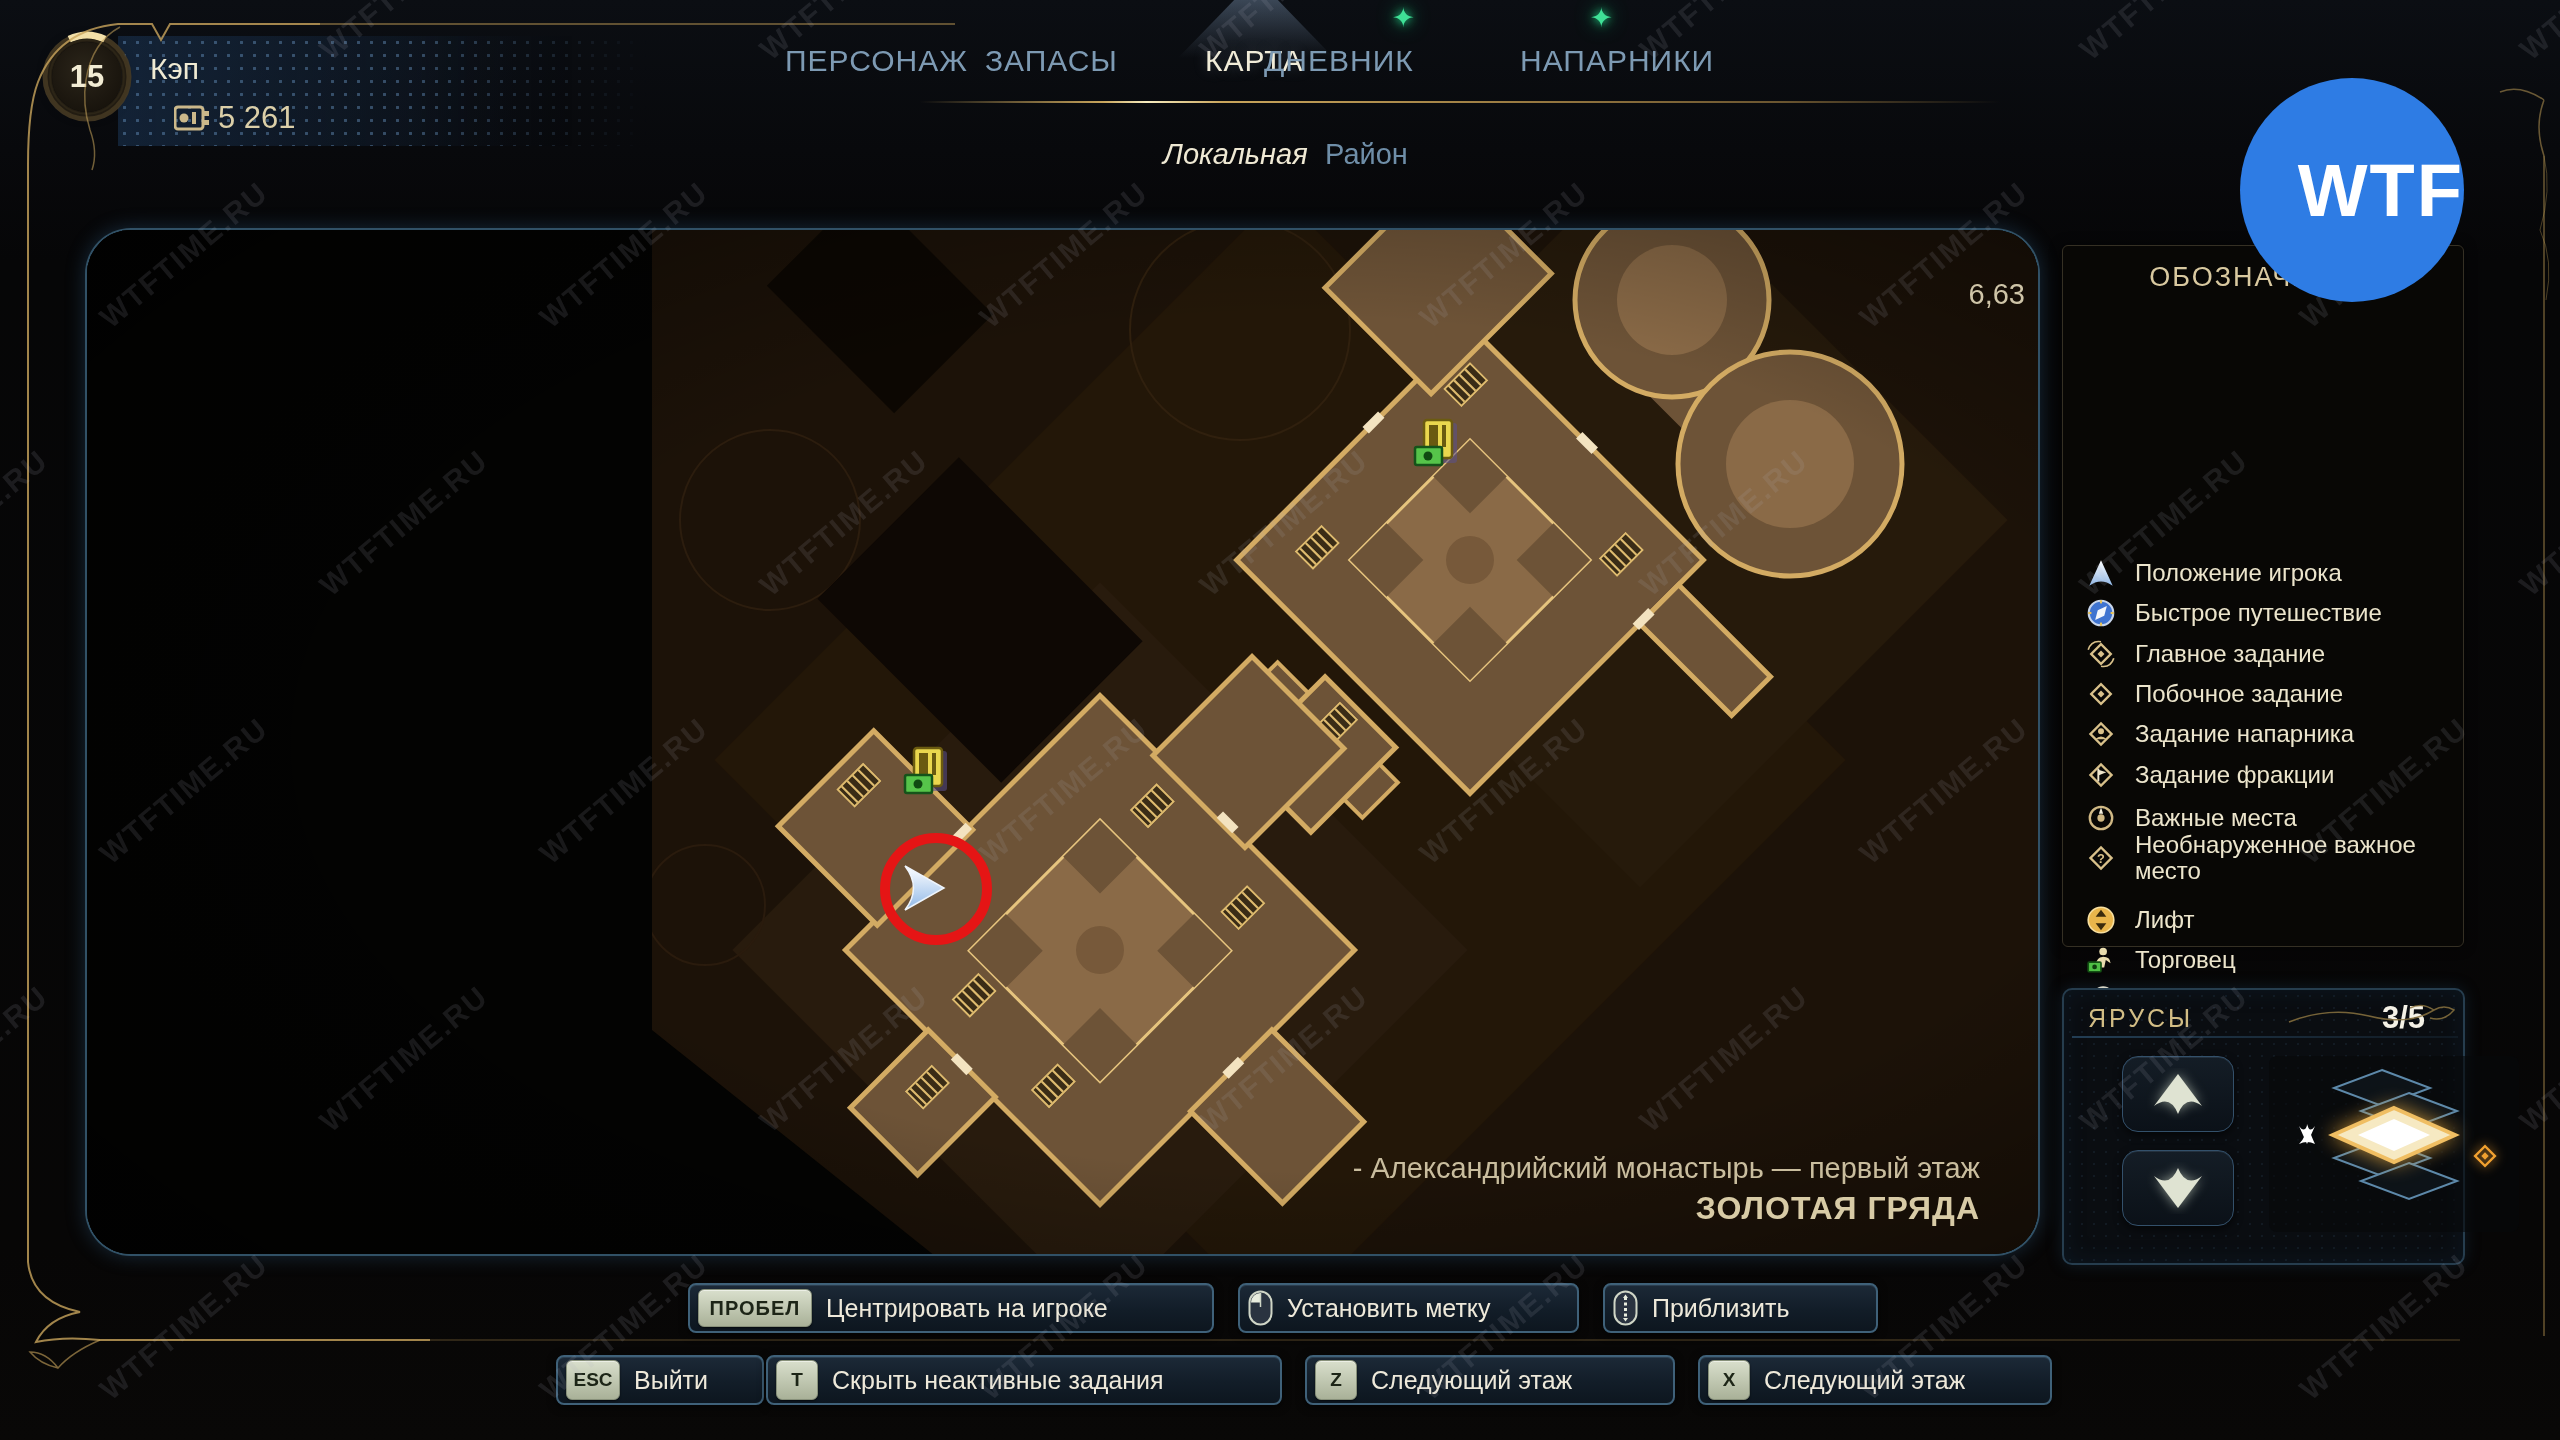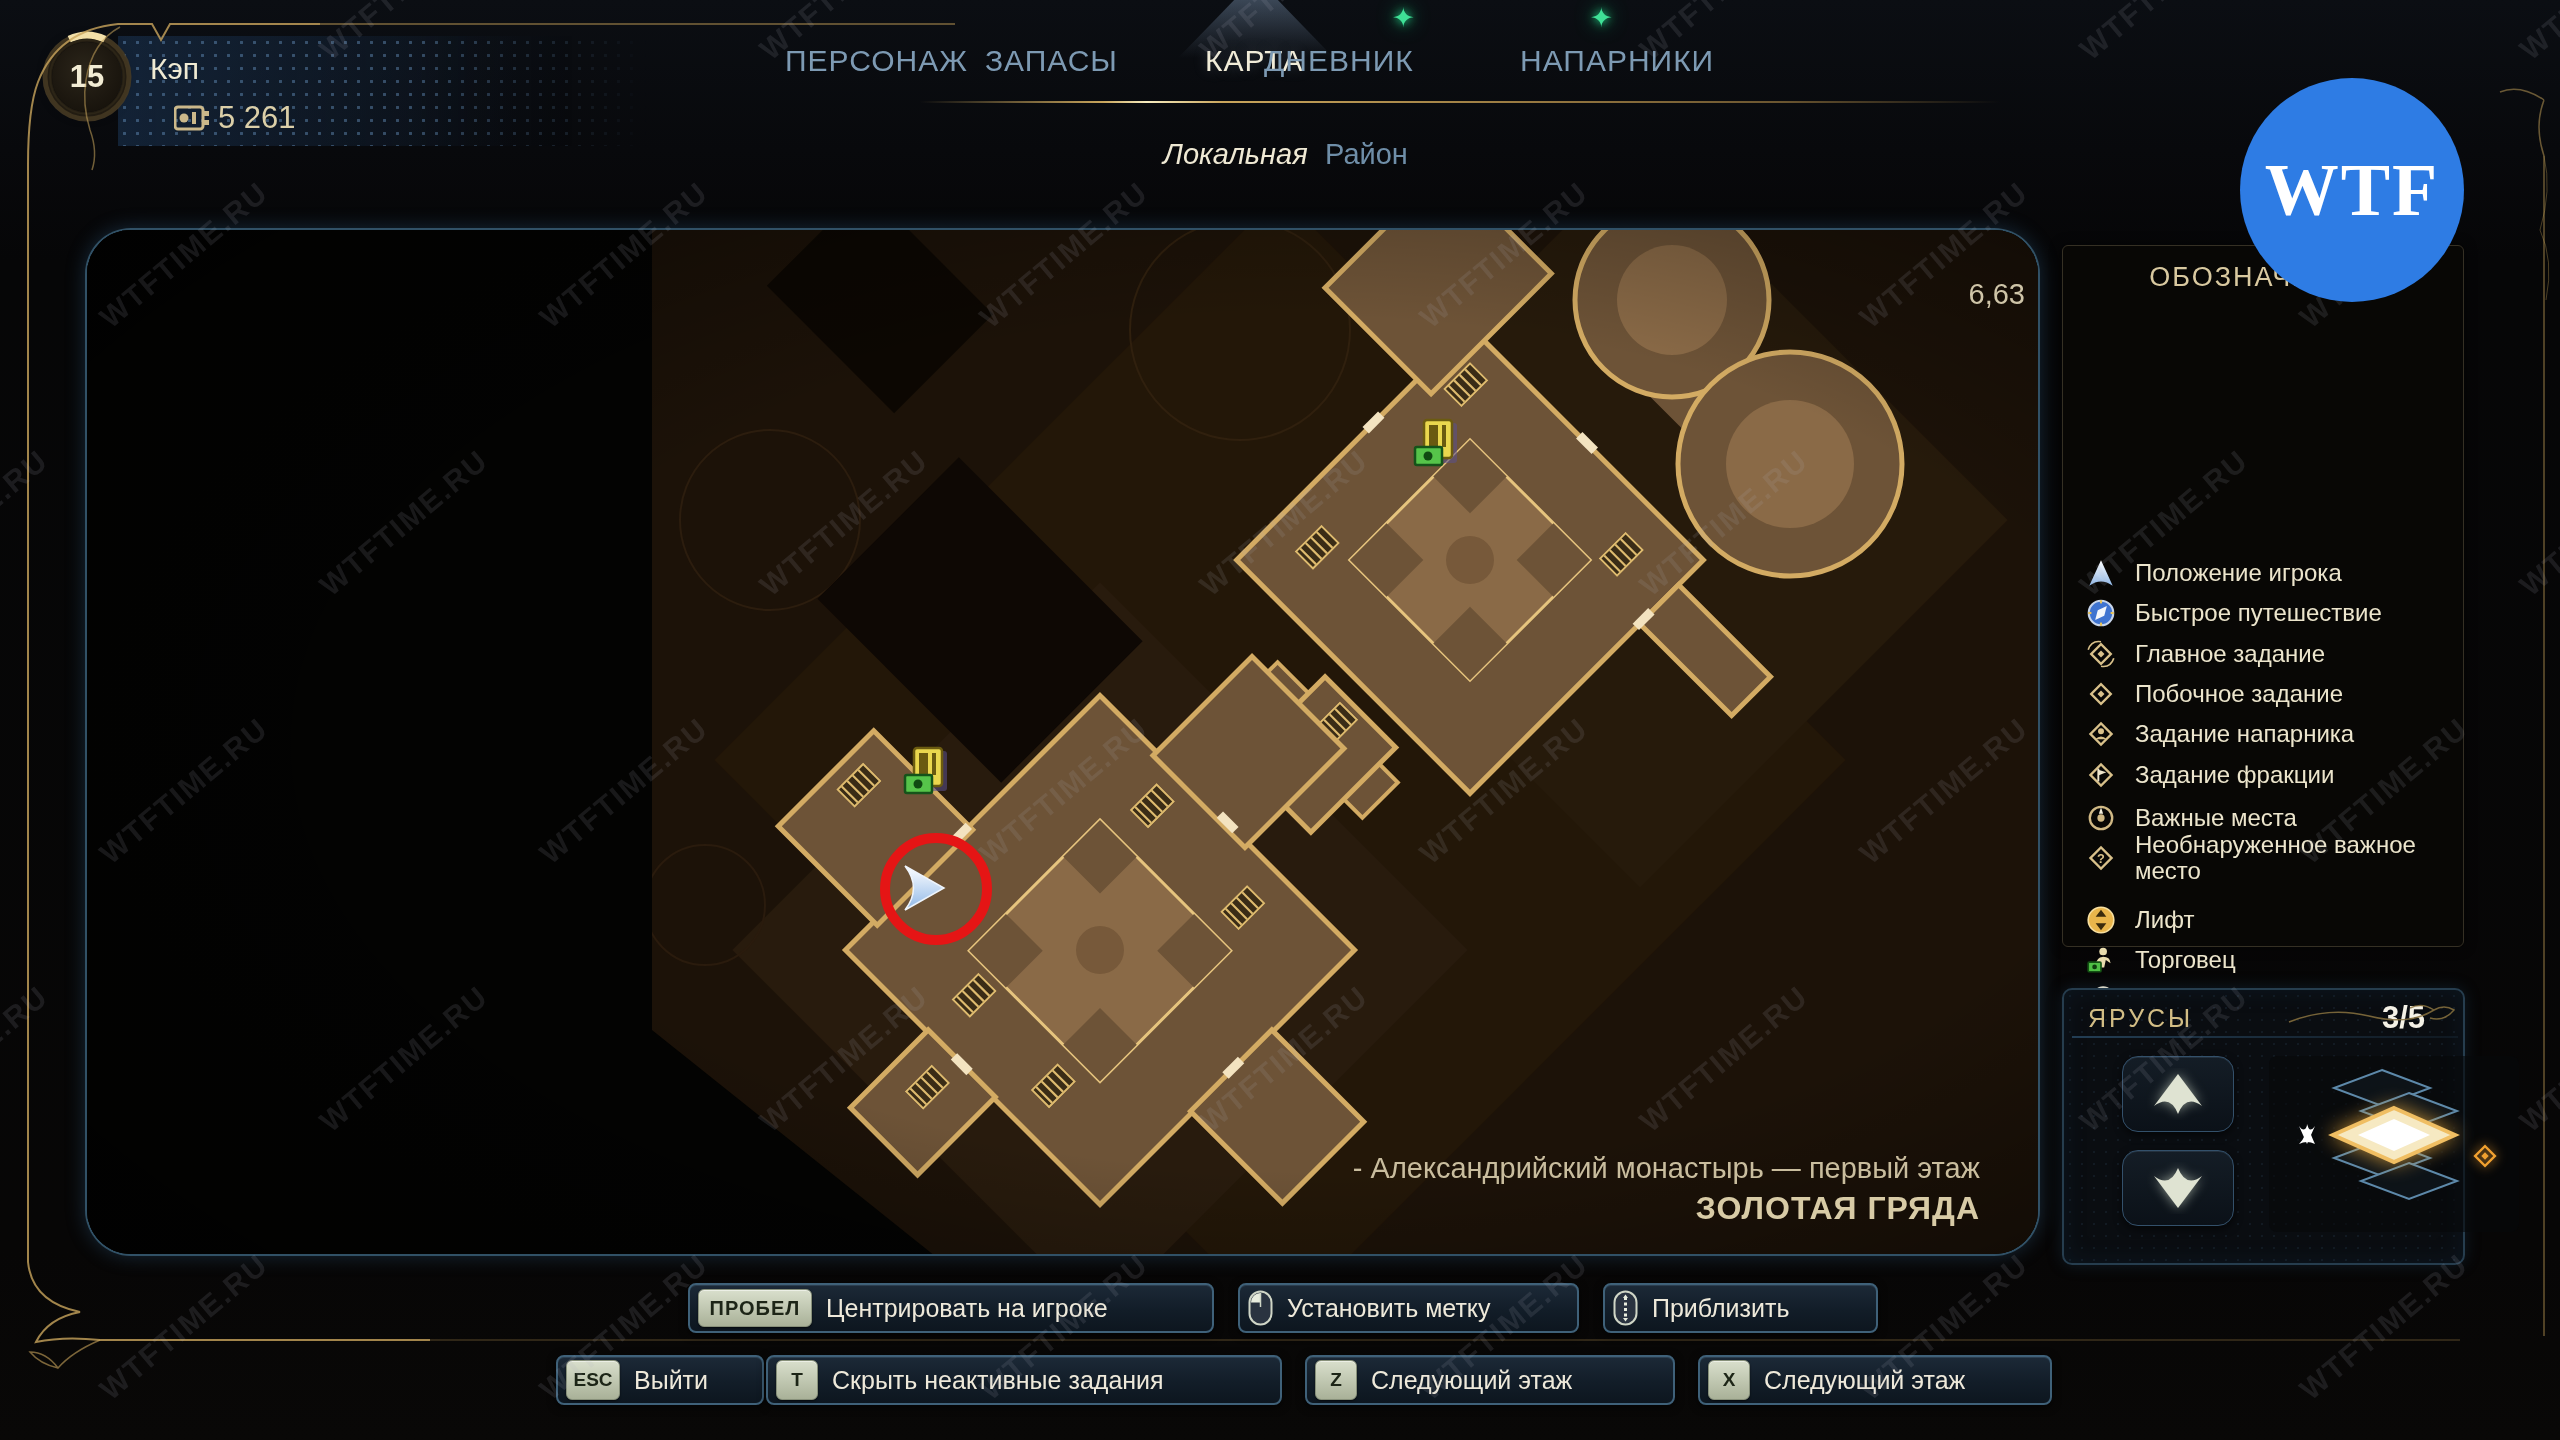--- a/index.html
+++ b/index.html
@@ -78,22 +78,22 @@
   .hint-label{font-size:25px;color:#eee9da;white-space:nowrap;}
   .keycap{background:linear-gradient(180deg,#d9dfcc,#a9b198);color:#1d2517;border:1px solid #87907a;
     border-radius:6px;font-weight:bold;display:flex;align-items:center;justify-content:center;
     box-shadow:inset 0 1px 0 rgba(255,255,255,.5),0 1px 2px rgba(0,0,0,.6);}
   .keycap.space{width:112px;height:36px;font-size:20px;letter-spacing:1px;}
   .keycap.sm{width:40px;height:38px;font-size:19px;}
   
   .wm{position:absolute;transform:rotate(-40deg);font-weight:bold;font-size:30px;letter-spacing:2px;
     color:rgba(175,180,190,.13);white-space:nowrap;z-index:40;pointer-events:none;}
   #wtf-logo{left:2240px;top:78px;width:224px;height:224px;border-radius:50%;background:#2e7ce4;
-    display:flex;align-items:center;justify-content:center;z-index:50;
-    color:#fff;font-weight:bold;font-size:74px;letter-spacing:2px;font-family:Liberation Serif, serif;}
+    display:flex;align-items:center;justify-content:flex-end;z-index:50;
+    color:#fff;font-weight:bold;font-size:74px;letter-spacing:2px;font-family:Liberation Sans, sans-serif;}
   #ornaments{left:0;top:0;z-index:5;pointer-events:none;}
 </style>
 </head>
 <body>
 
 <div id="screen">
 
   <svg width="0" height="0" style="position:absolute">
     <defs>
       <linearGradient id="gWB" x1="0" y1="0" x2="0" y2="1">

